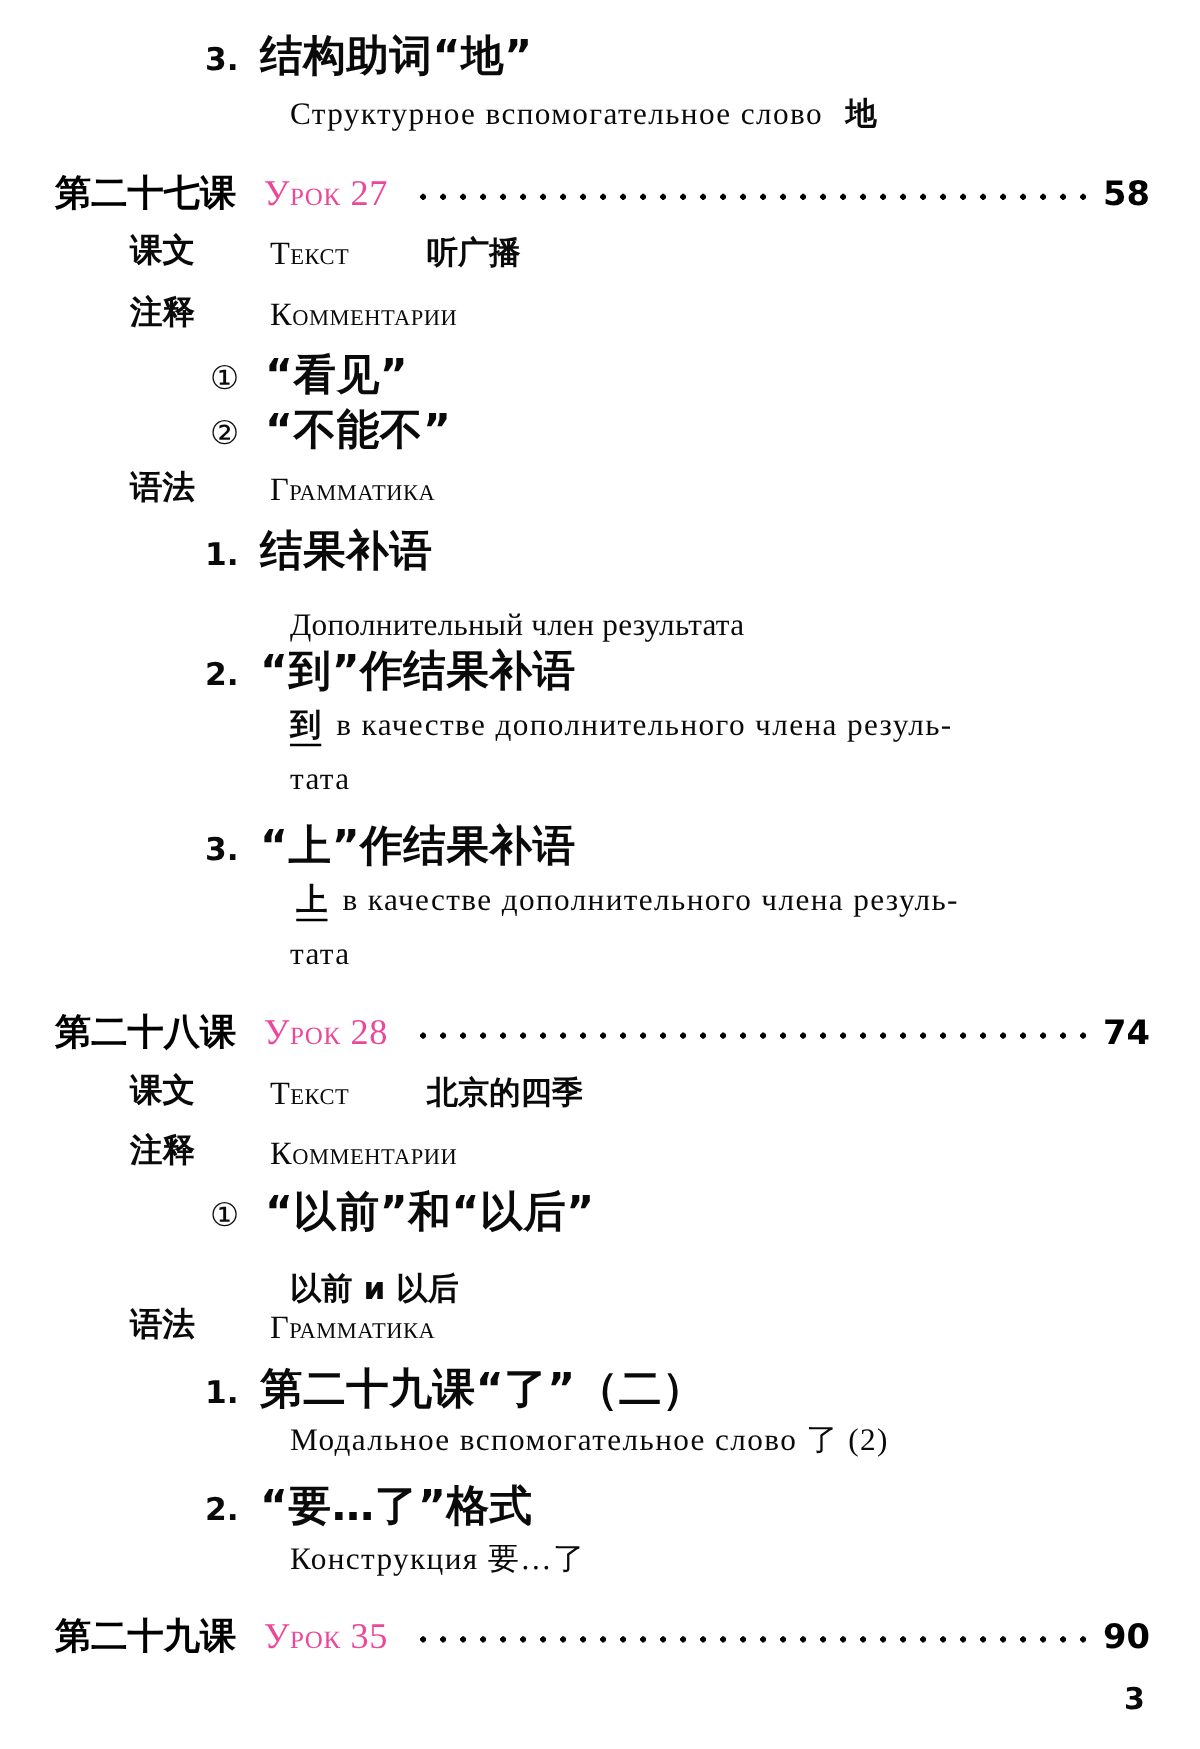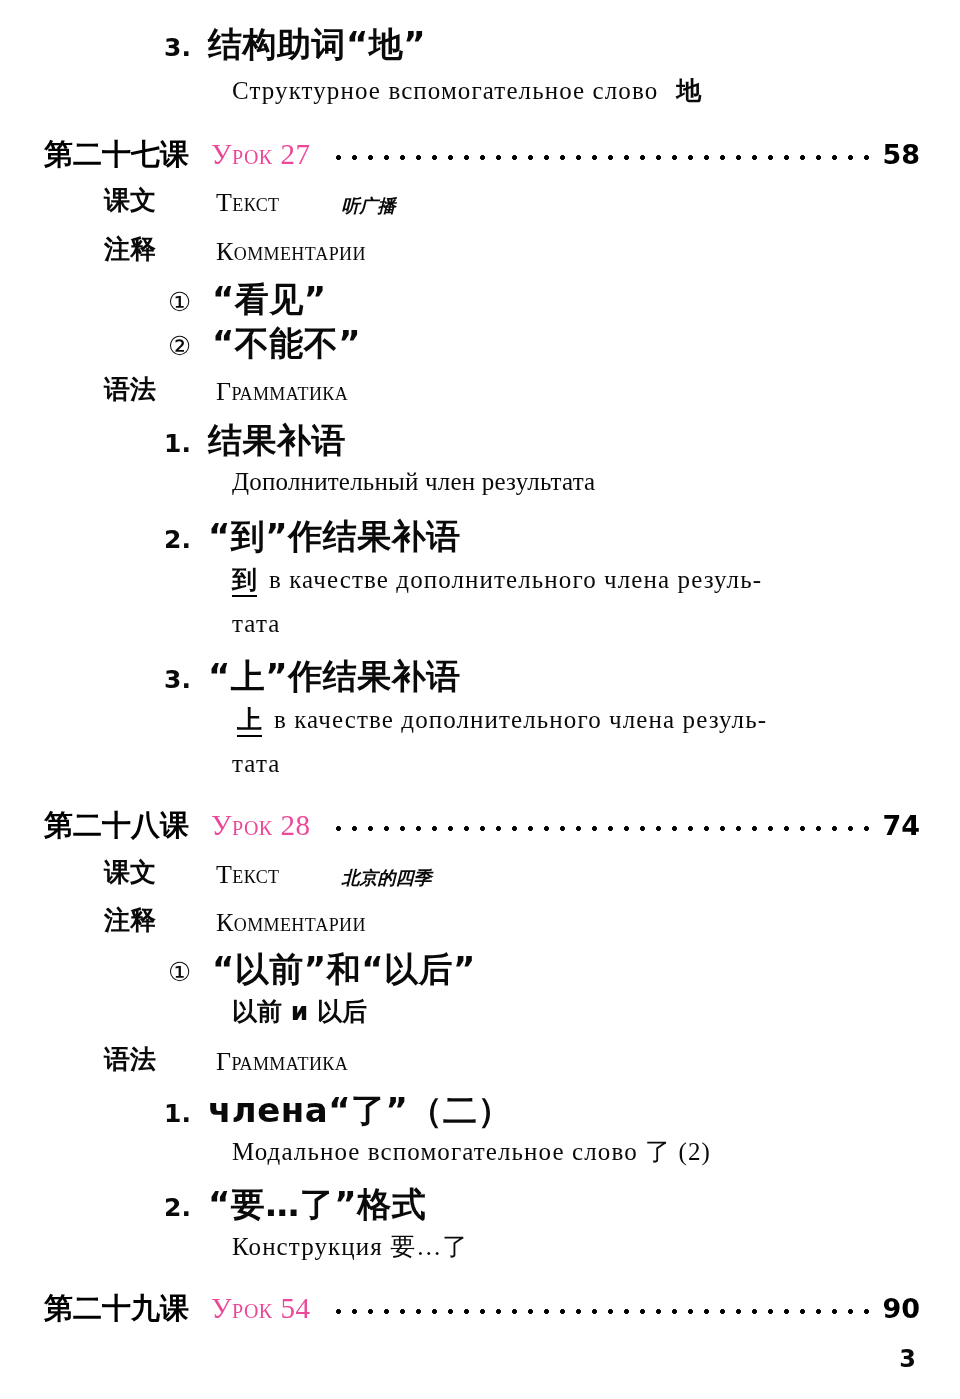--- a/index.html
+++ b/index.html
@@ -91,23 +91,22 @@
   .sec-ru {
     font-family: "Liberation Serif", "DejaVu Serif", serif;
     font-size: 26px;
     font-variant: small-caps;
     margin-left: 20px;
     letter-spacing: 0.4px;
   }
   .sec-extra {
     font-family: "DejaVu Sans", "Liberation Sans", sans-serif;
     font-weight: 700;
-    font-size: 18px;
+    font-size: 25px;
     margin-left: 22px;
-    font-style: italic;
   }
 
   
   .item-row {
     position: absolute;
     display: flex;
     align-items: baseline;
     white-space: nowrap;
   }
   .item-marker {
@@ -130,21 +129,21 @@
   }
 
   
   .trans {
     position: absolute;
     font-family: "Liberation Serif", "DejaVu Serif", serif;
     font-size: 25px;
     letter-spacing: 1.1px;
     white-space: nowrap;
   }
-  .trans.tight { letter-spacing: 0.2px; }
+  .trans.tight { letter-spacing: 0.2px; margin-top: 19px; }
   .trans .cn {
     font-family: "DejaVu Sans", "Liberation Sans", sans-serif;
     font-weight: 700;
     letter-spacing: 0;
   }
   .trans .cn.ul {
     border-bottom: 2px solid #000;
     padding-bottom: 1px;
   }
   .trans .cnplain {
@@ -257,32 +256,32 @@
     <span class="cnplain">以前 и 以后</span>
   </div>
 
   <div class="section-row" style="top:1042px;">
     <span class="sec-cn">语法</span>
     <span class="sec-ru">Грамматика</span>
   </div>
 
   <div class="item-row" style="left:164px; top:1088px;">
     <span class="item-marker">1.</span>
-    <span class="item-cn">члена“了”（二）</span>
+    <span class="item-cn">第二十九课“了”（二）</span>
   </div>
   <div class="trans" style="left:232px; top:1135px;">Модальное вспомогательное слово 了 (2)</div>
 
   <div class="item-row" style="left:164px; top:1182px;">
     <span class="item-marker">2.</span>
     <span class="item-cn">“要…了”格式</span>
   </div>
   <div class="trans" style="left:232px; top:1230px;">Конструкция 要…了</div>
 
   <div class="lesson-row" style="top:1289px;">
     <span class="lesson-cn">第二十九课</span>
-    <span class="lesson-ru">Урок 54</span>
+    <span class="lesson-ru">Урок 35</span>
     <span class="leader"></span>
     <span class="lesson-page">90</span>
   </div>
 
   <div class="folio" style="top:1345px;">3</div>
 
 </div>
 
 </body></html>

